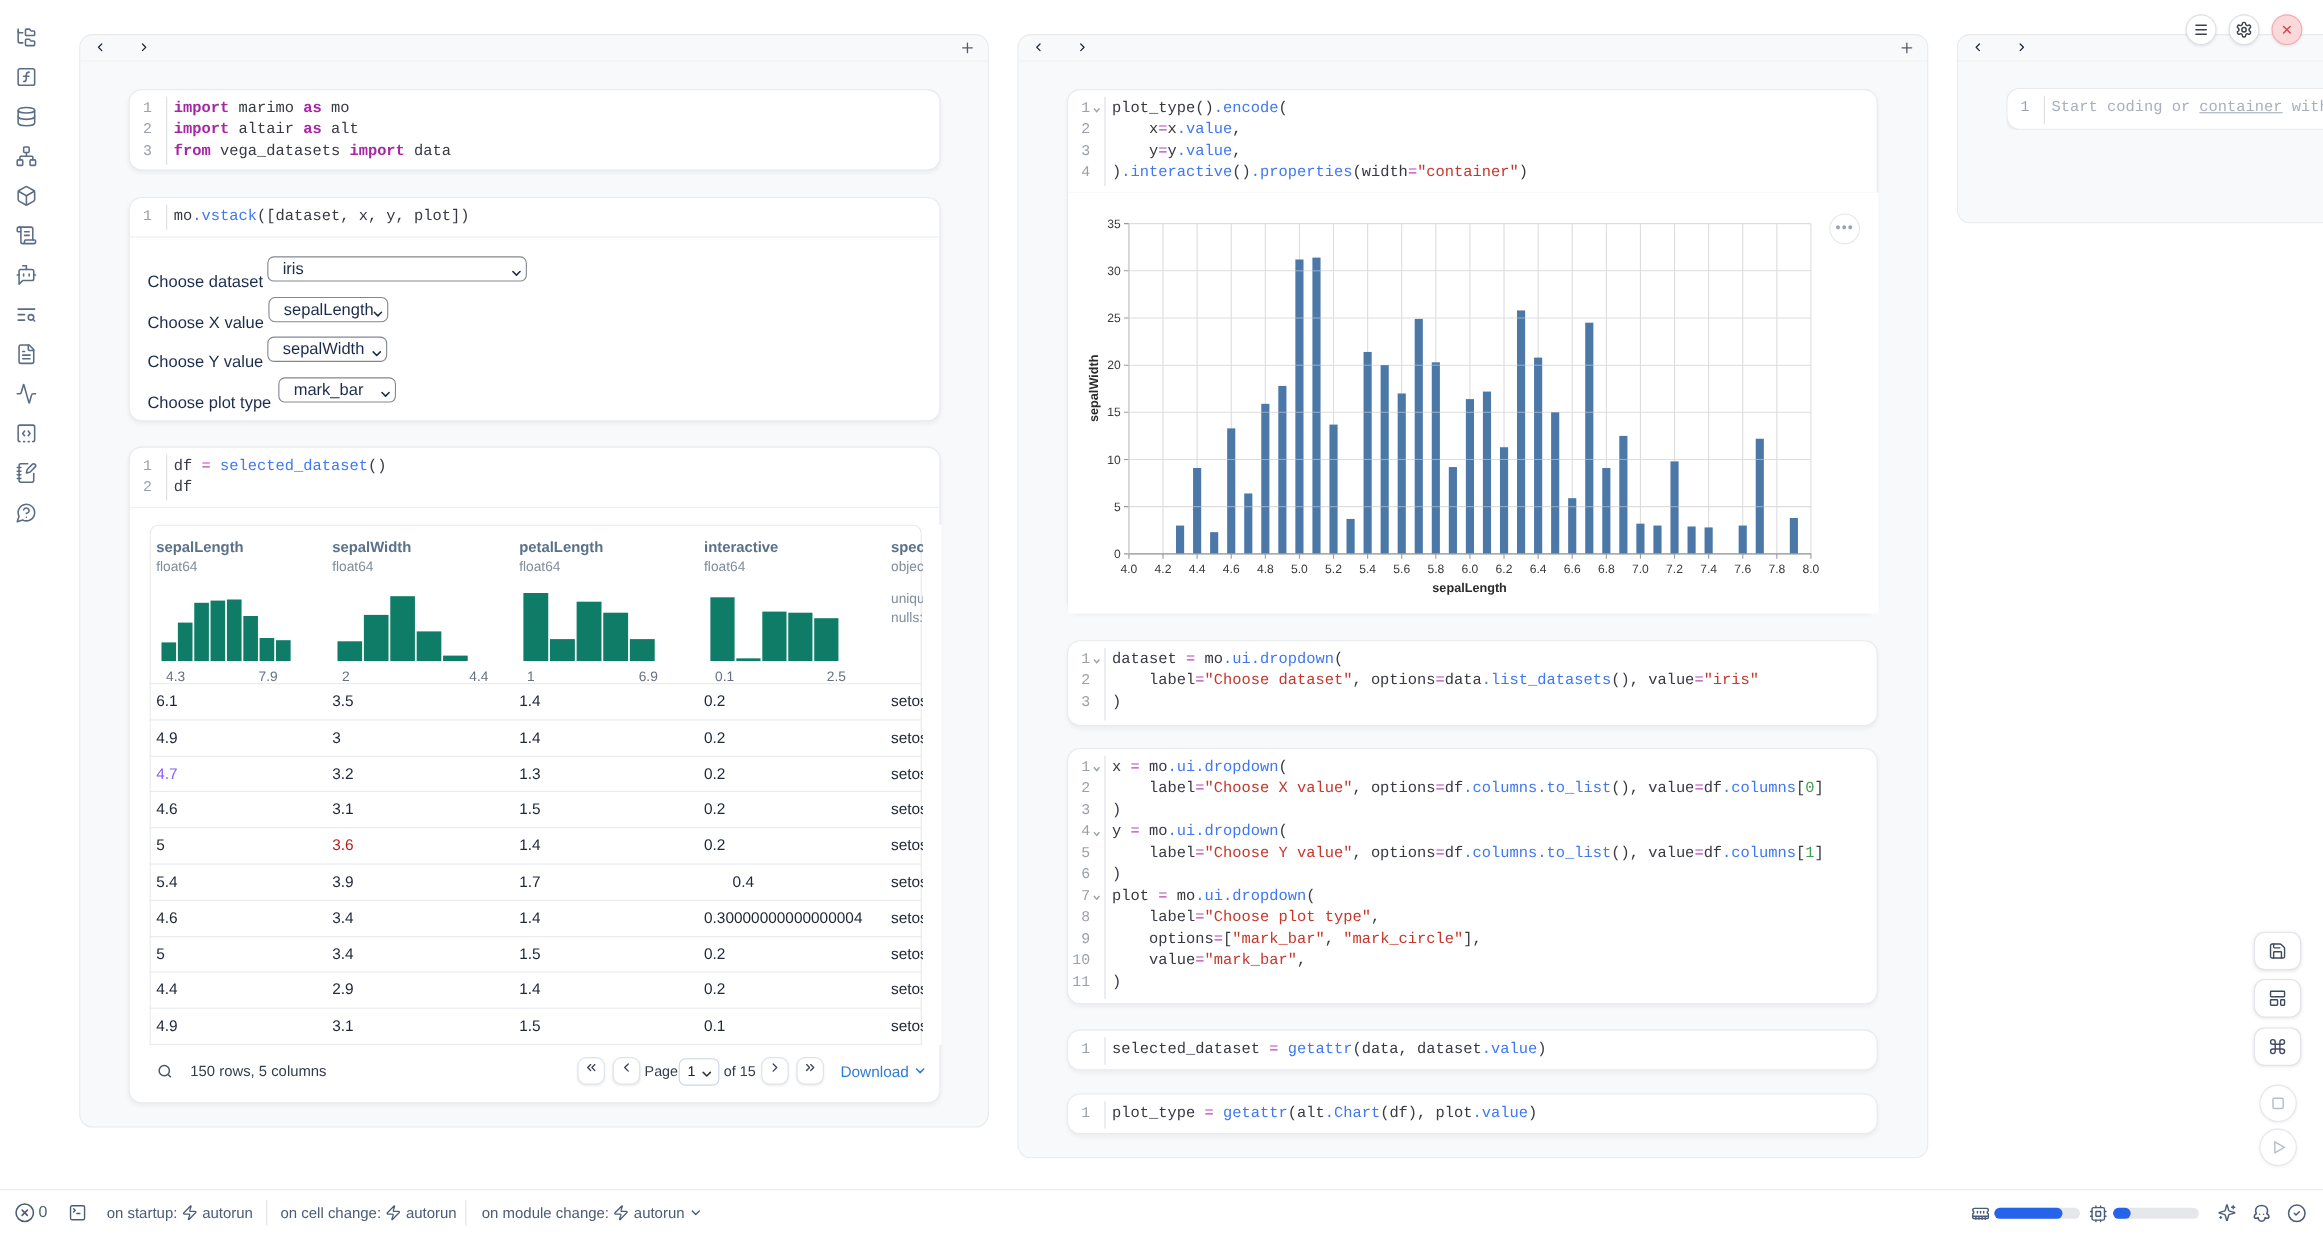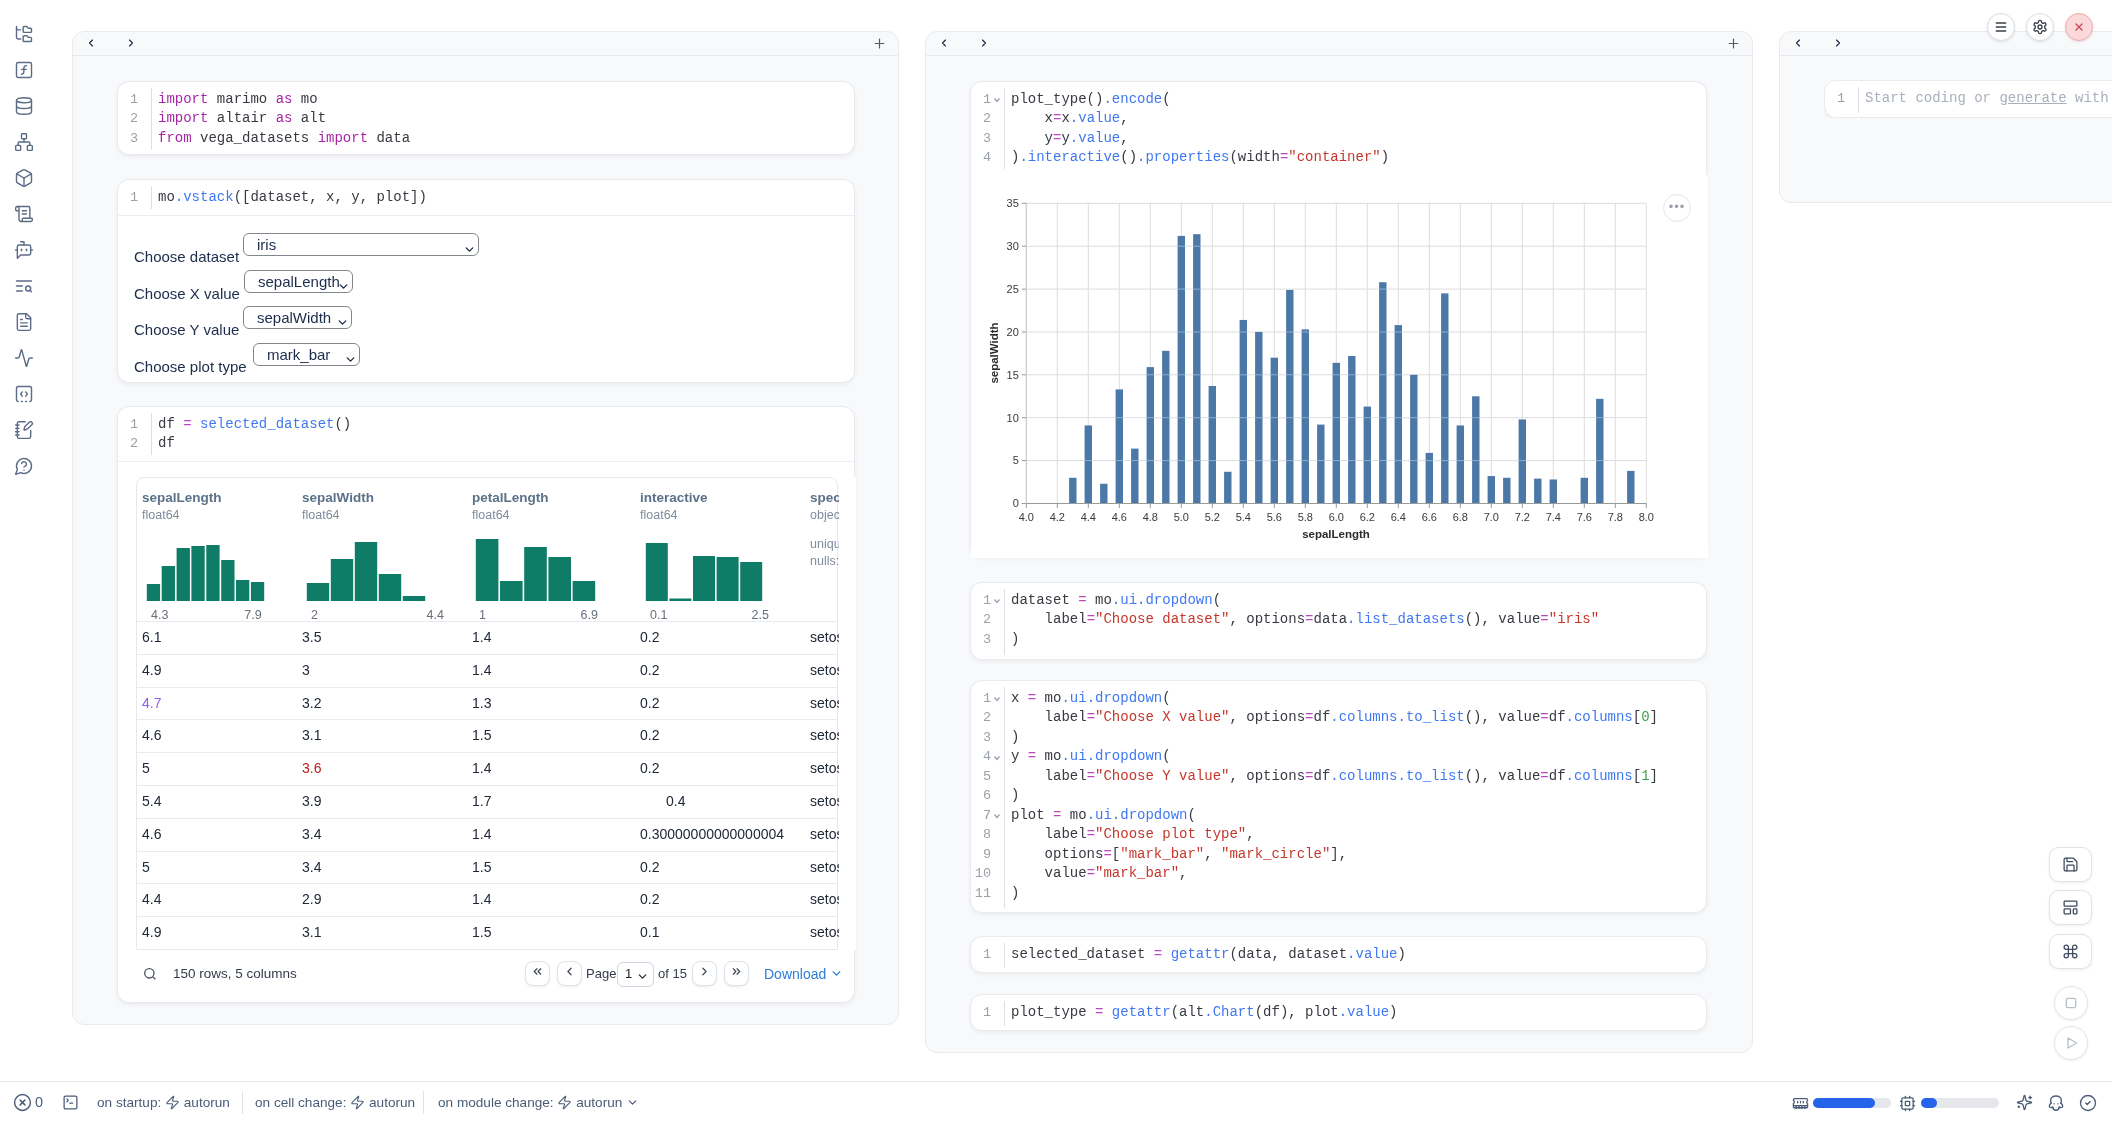--- a/index.html
+++ b/index.html
@@ -6,21 +6,21 @@
   font-family:"Liberation Sans",sans-serif;}
 .panel{position:absolute;background:#f8f9fa;border:1px solid #e8eaee;border-radius:12px;}
 .phead{position:absolute;left:0;top:0;right:0;height:24px;border-bottom:1px solid #e7e9ec;border-radius:12px 12px 0 0;}
 .cell{position:absolute;background:#fff;border:1px solid #e8eaee;border-radius:12px;
   box-shadow:0 2px 4px rgba(15,23,42,.05);font-family:"Liberation Mono",monospace;font-size:14px;color:#383a42;}
 .num{position:absolute;text-align:right;font-size:13.5px;color:#9ba1a9;height:19.5px;line-height:19.5px;}
 .cl{position:absolute;height:19.5px;line-height:19.5px;white-space:pre;}
 .fold{position:absolute}
 .gutline{position:absolute;width:1px;background:#dcdee3;}
 .odiv{position:absolute;left:0;right:0;height:1px;background:#eceef2;}
-.k{color:#a626a4;font-weight:normal}
+.k{color:#a626a4;font-weight:bold}
 .f{color:#4078f2}
 .s{color:#c5372c}
 .g{color:#3f9e4d}
 .o{color:#bd49be}
 .lbl{position:absolute;font-family:"Liberation Sans",sans-serif;font-size:15px;color:#1c2c4c;height:23px;line-height:23px;margin-top:12px;}
 .sel{position:absolute;background:#fff;border:1px solid #82878f;border-radius:6px;
   font-family:"Liberation Sans",sans-serif;font-size:15px;color:#1c2c4c;line-height:21px;padding-left:13px;}
 .selch{position:absolute;right:2px;top:6px}
 .abs{position:absolute}
 .sans{font-family:"Liberation Sans",sans-serif}
@@ -221,21 +221,21 @@
       <rect x="97.6" y="42.0" width="22.6" height="20.0" fill="#0e7c66"></rect>
     </svg>
     <svg class="abs" style="left:527px;top:132px" width="118" height="62">
       <rect x="0.8" y="4.0" width="22.0" height="58.0" fill="#0e7c66"></rect>
       <rect x="24.4" y="59.5" width="22.0" height="2.5" fill="#0e7c66"></rect>
       <rect x="48.0" y="17.0" width="22.0" height="45.0" fill="#0e7c66"></rect>
       <rect x="71.6" y="18.0" width="22.0" height="44.0" fill="#0e7c66"></rect>
       <rect x="95.2" y="23.0" width="22.0" height="39.0" fill="#0e7c66"></rect>
     </svg>
     <div class="abs sans" style="left:33px;top:201px;font-size:12.5px;color:#66707e">4.3</div>
-    <div class="abs sans" style="left:117px;top:201px;width:36px;text-align:center;font-size:12.5px;color:#66707e">7.9</div>
+    <div class="abs sans" style="left:117px;top:201px;width:36px;text-align:left;font-size:12.5px;color:#66707e">7.9</div>
     <div class="abs sans" style="left:193px;top:201px;font-size:12.5px;color:#66707e">2</div>
     <div class="abs sans" style="left:290px;top:201px;width:36px;text-align:right;font-size:12.5px;color:#66707e">4.4</div>
     <div class="abs sans" style="left:361px;top:201px;font-size:12.5px;color:#66707e">1</div>
     <div class="abs sans" style="left:444px;top:201px;width:36px;text-align:right;font-size:12.5px;color:#66707e">6.9</div>
     <div class="abs sans" style="left:532px;top:201px;font-size:12.5px;color:#66707e">0.1</div>
     <div class="abs sans" style="left:615px;top:201px;width:36px;text-align:right;font-size:12.5px;color:#66707e">2.5</div>
     <div class="abs" style="left:18px;top:214.0px;width:702px;height:1px;background:#e8eaee"></div>
     <div class="abs sans" style="left:24px;top:214.0px;height:32.8px;line-height:32.8px;font-size:14px;color:#202938">6.1</div>
     <div class="abs sans" style="left:184px;top:214.0px;height:32.8px;line-height:32.8px;font-size:14px;color:#202938">3.5</div>
     <div class="abs sans" style="left:354px;top:214.0px;height:32.8px;line-height:32.8px;font-size:14px;color:#202938">1.4</div>
@@ -595,21 +595,21 @@
   </div>
 <div class="cell" style="left:970px;top:994px;width:737px;height:37px">
     <div class="gutline" style="left:33px;top:6px;height:25px"></div>
     <div class="num" style="top:7.6px;width:20px">1</div>
     <div class="cl" style="top:7.6px;left:40px">plot_type <span class="o">=</span> <span class="f">getattr</span>(alt<span class="f">.Chart</span>(df), plot<span class="f">.value</span>)</div>
   </div>
 <div class="cwrap" style="left:1824px;top:80px;width:288px;height:38px">
     <div class="cell" style="left:0px;top:0px;width:700px;height:38px">
       <div class="gutline" style="left:33px;top:6px;height:26px"></div>
       <div class="num" style="top:7.6px;width:20px">1</div>
-      <div class="cl" style="top:7.6px;left:40px"><span style="color:#a9b0bb">Start coding or <u>generate</u> with AI</span></div>
+      <div class="cl" style="top:7.6px;left:40px"><span style="color:#a9b0bb">Start coding or <u>container</u> with AI</span></div>
     </div>
   </div>
 <div class="abs" style="left:1987px;top:13px;width:28px;height:28px;border-radius:50%;background:#fff;border:1px solid #dcdfe6;box-shadow:0 1px 3px rgba(0,0,0,.1)"></div>
 <svg class="abs" style="left:1994px;top:20px" width="14" height="14" viewBox="0 0 24 24" fill="none" stroke="#3a414c" stroke-width="2.5" stroke-linecap="round">
     <path d="M4 5h16"></path>
     <path d="M4 12h16"></path>
     <path d="M4 19h16"></path>
   </svg>
 <div class="abs" style="left:2026px;top:13px;width:28px;height:28px;border-radius:50%;background:#fff;border:1px solid #dcdfe6;box-shadow:0 1px 3px rgba(0,0,0,.1)"></div>
 <svg class="abs" style="left:2032px;top:19px" width="16" height="16" viewBox="0 0 24 24" fill="none" stroke="#3a414c" stroke-width="2">

